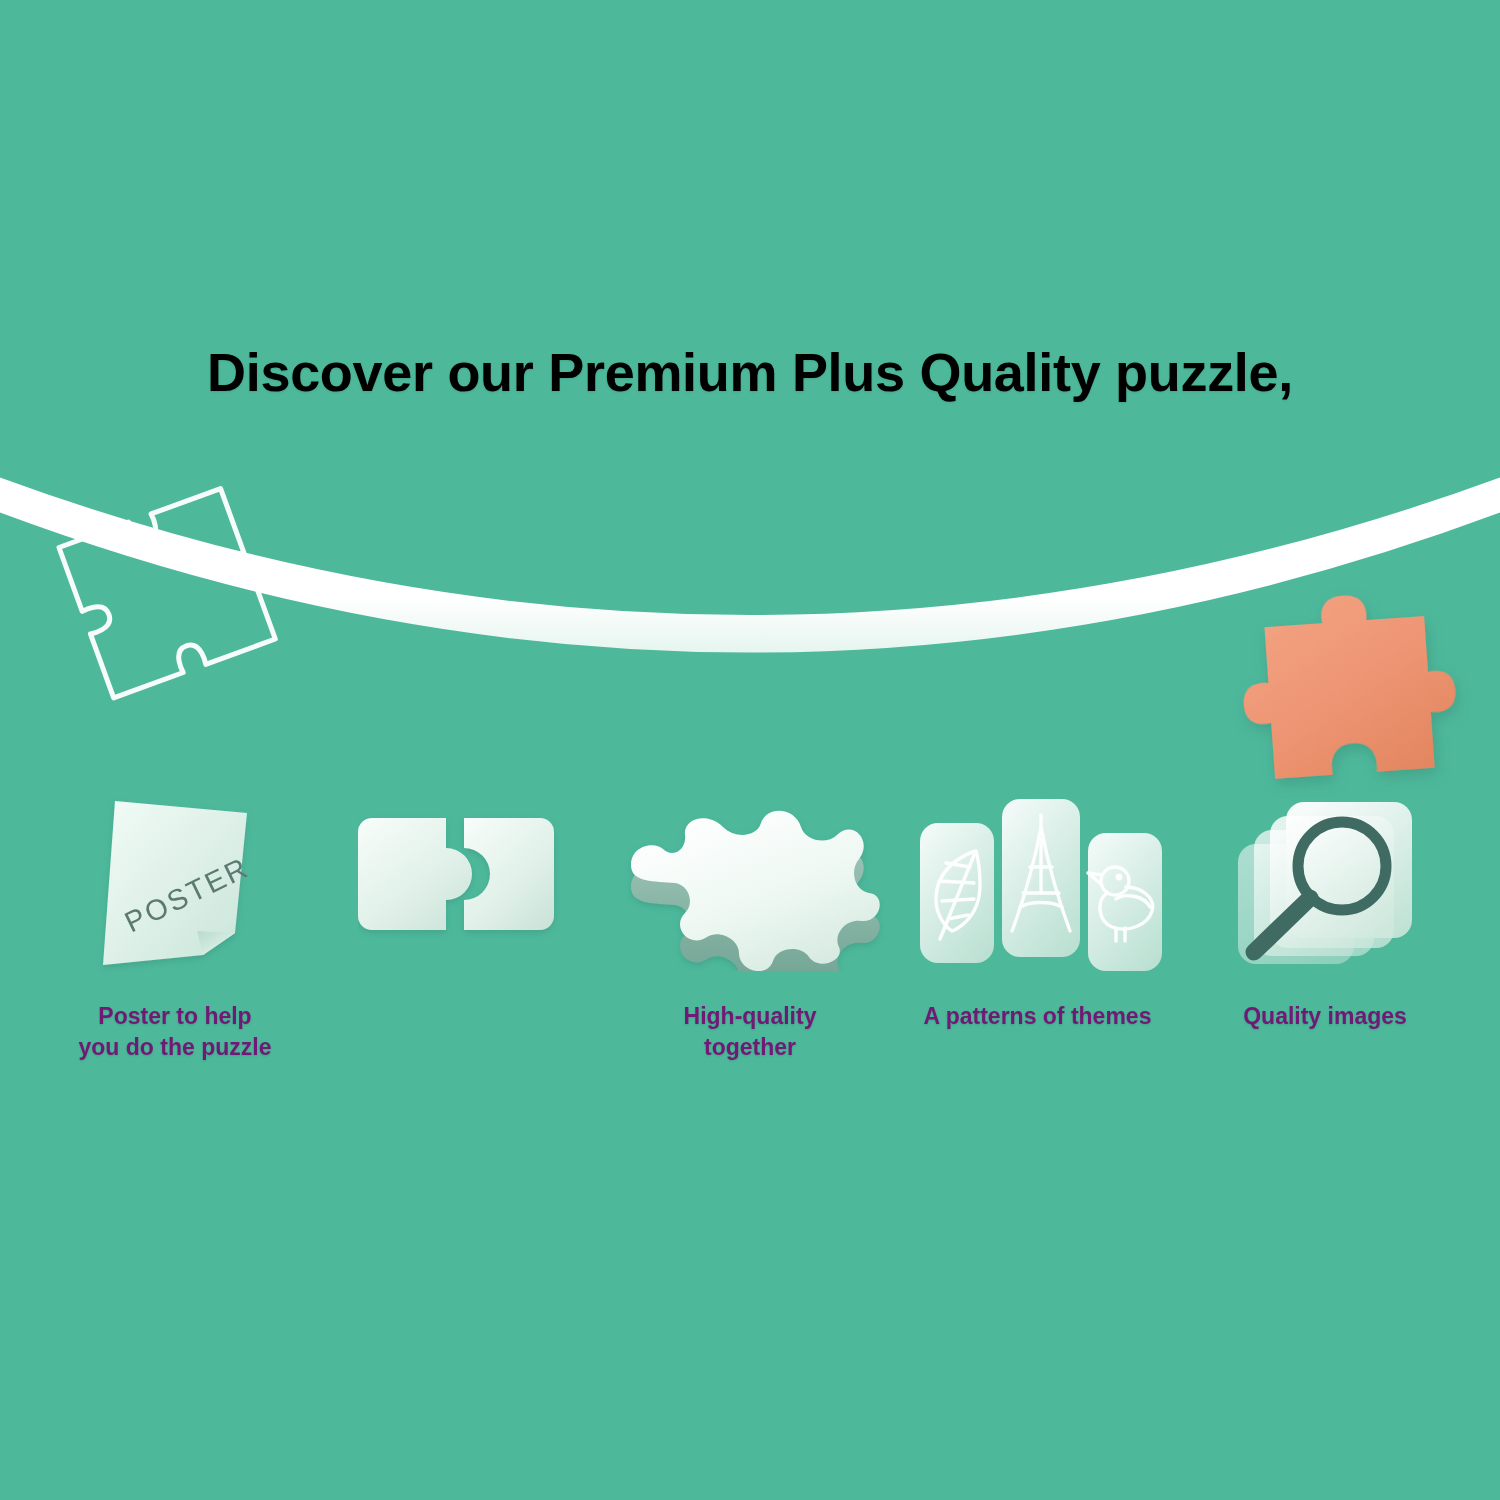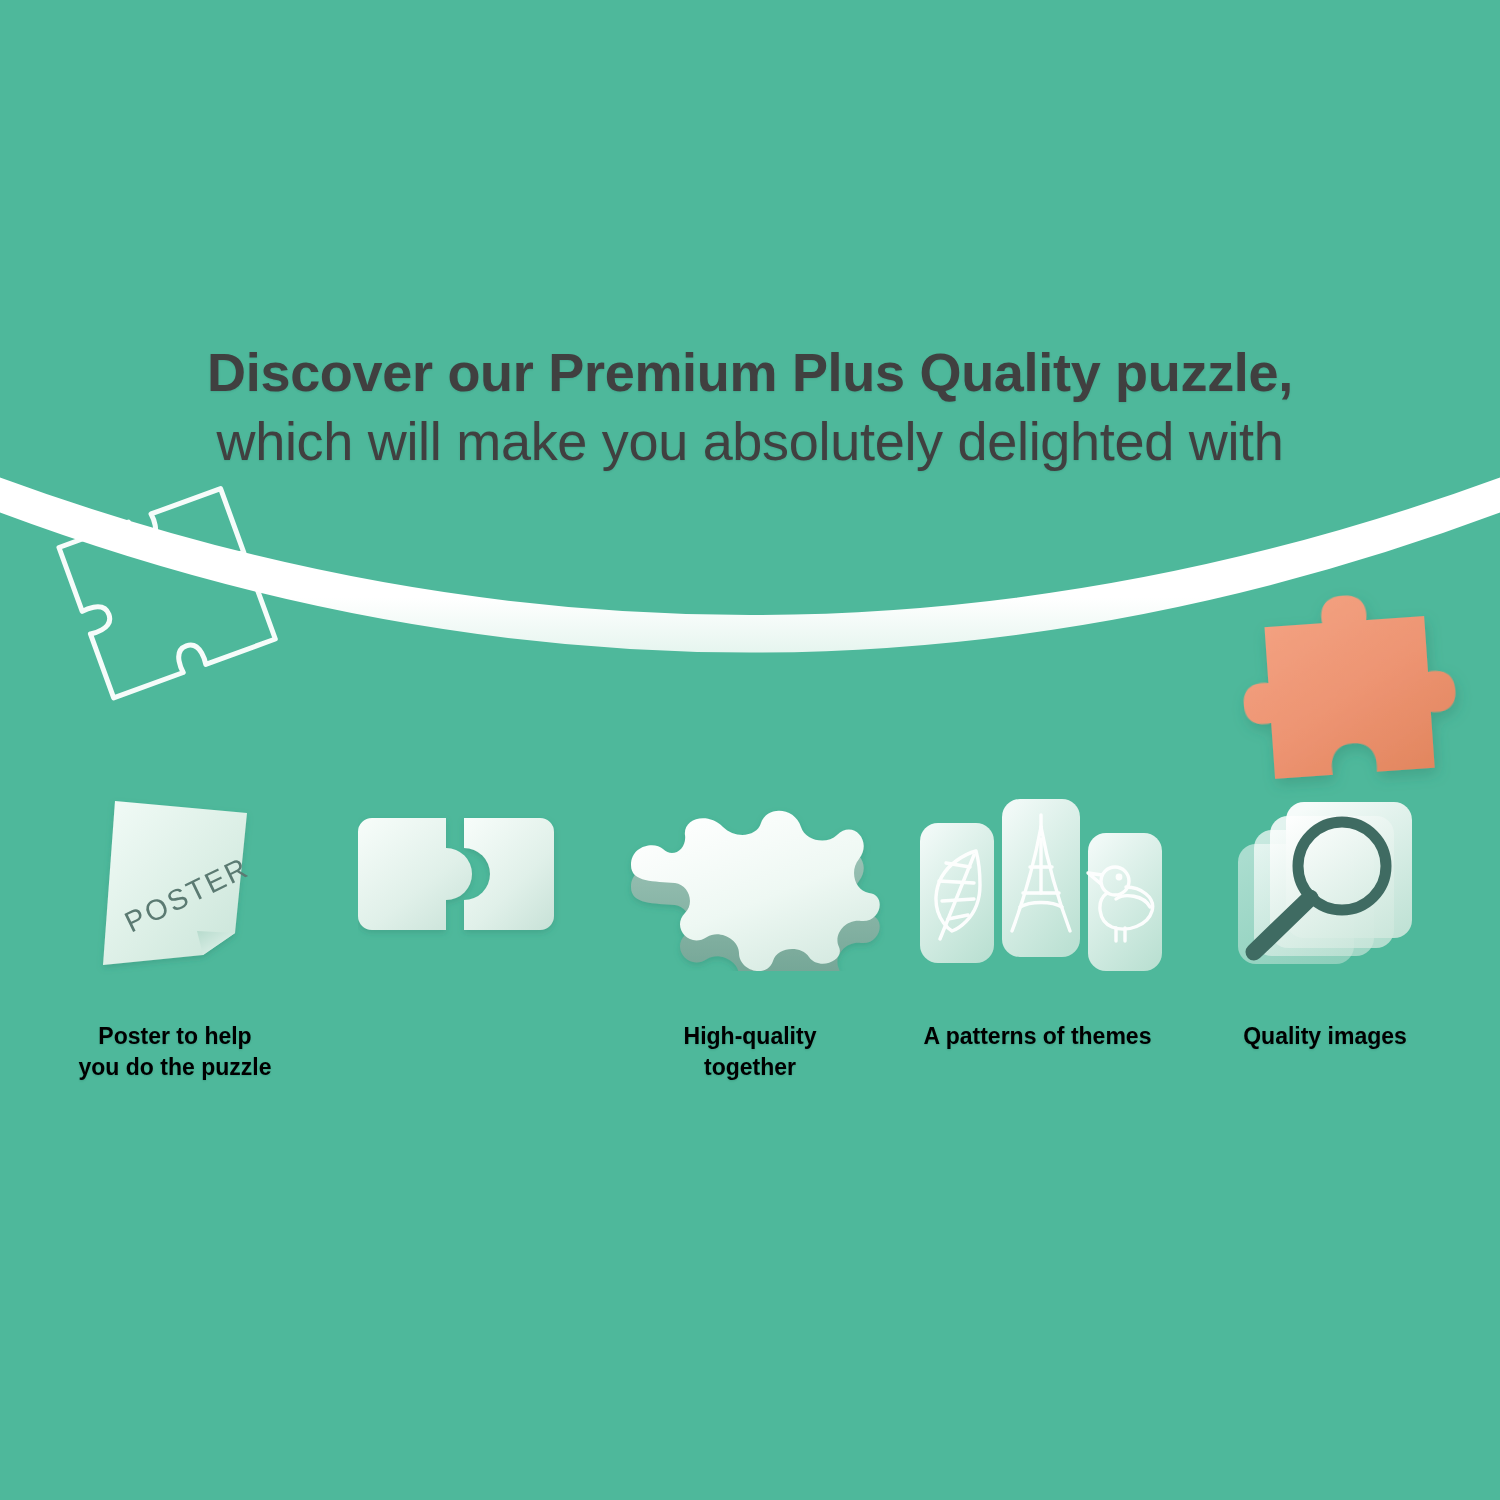--- a/index.html
+++ b/index.html
@@ -19,21 +19,21 @@
     font-family: "Liberation Sans", "DejaVu Sans", sans-serif;
   }
 
   
   .headline {
     position: absolute;
     left: 0;
     top: 338px;
     width: 1500px;
     text-align: center;
-    color: #404040;
+    color: #000000;
     line-height: 69px;
     letter-spacing: -0.3px;
     text-shadow: 0 1px 2px rgba(20,90,75,0.18);
   }
   .headline .l1 {
     display: block;
     font-size: 54px;
     font-weight: 700;
   }
   .headline .l2, .headline .l3 {
@@ -69,38 +69,37 @@
   }
   .feature .art {
     height: 215px;
     width: 270px;
     position: relative;
     display: flex;
     align-items: center;
     justify-content: center;
   }
   .feature .caption {
-    margin-top: 28px;
-    color: #000000;
+    margin-top: 8px;
+    color: #701a75;
     font-size: 23px;
     font-weight: 700;
     line-height: 31px;
     text-align: center;
     text-shadow: 0 1px 2px rgba(20,90,75,0.22);
     white-space: pre-line;
   }
 </style>
 </head>
 <body>
 
 <div class="banner">
 
   <div class="headline">
     <span class="l1">Discover our Premium Plus Quality puzzle,</span>
-    <span class="l2">which will make you absolutely delighted with</span>
   </div>
 
   <svg class="arc-layer" viewBox="0 0 1500 1500">
     <defs>
       <linearGradient id="arcShade" x1="0" y1="0" x2="0" y2="1">
         <stop offset="0%" stop-color="#ffffff"></stop>
         <stop offset="70%" stop-color="#ffffff"></stop>
         <stop offset="100%" stop-color="#e6f5ef"></stop>
       </linearGradient>
       <linearGradient id="orangeGrad" x1="0.15" y1="0" x2="0.85" y2="1">

